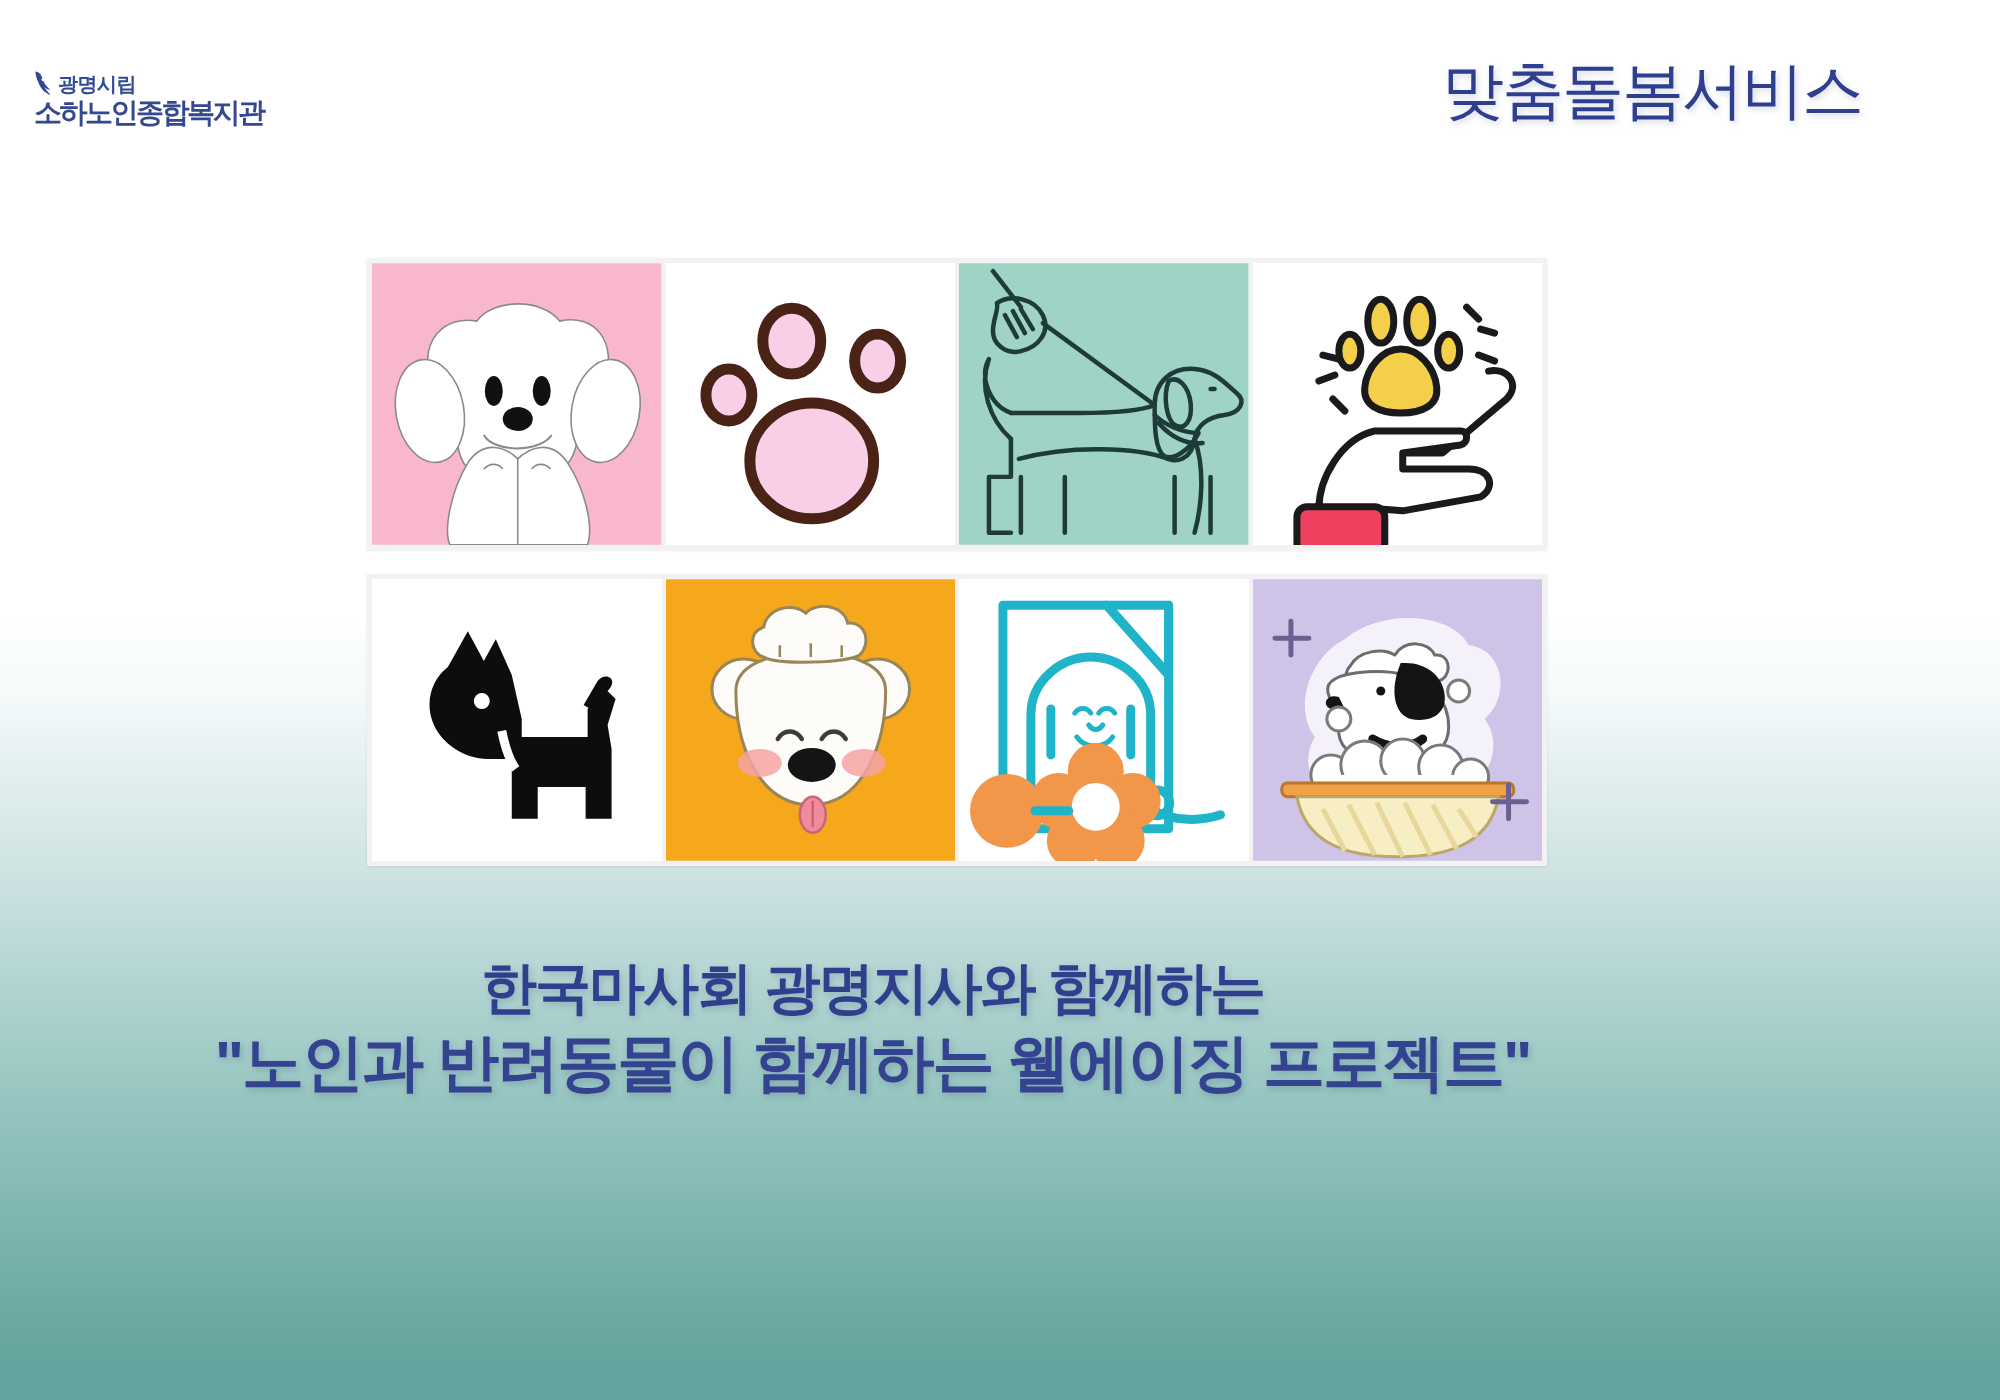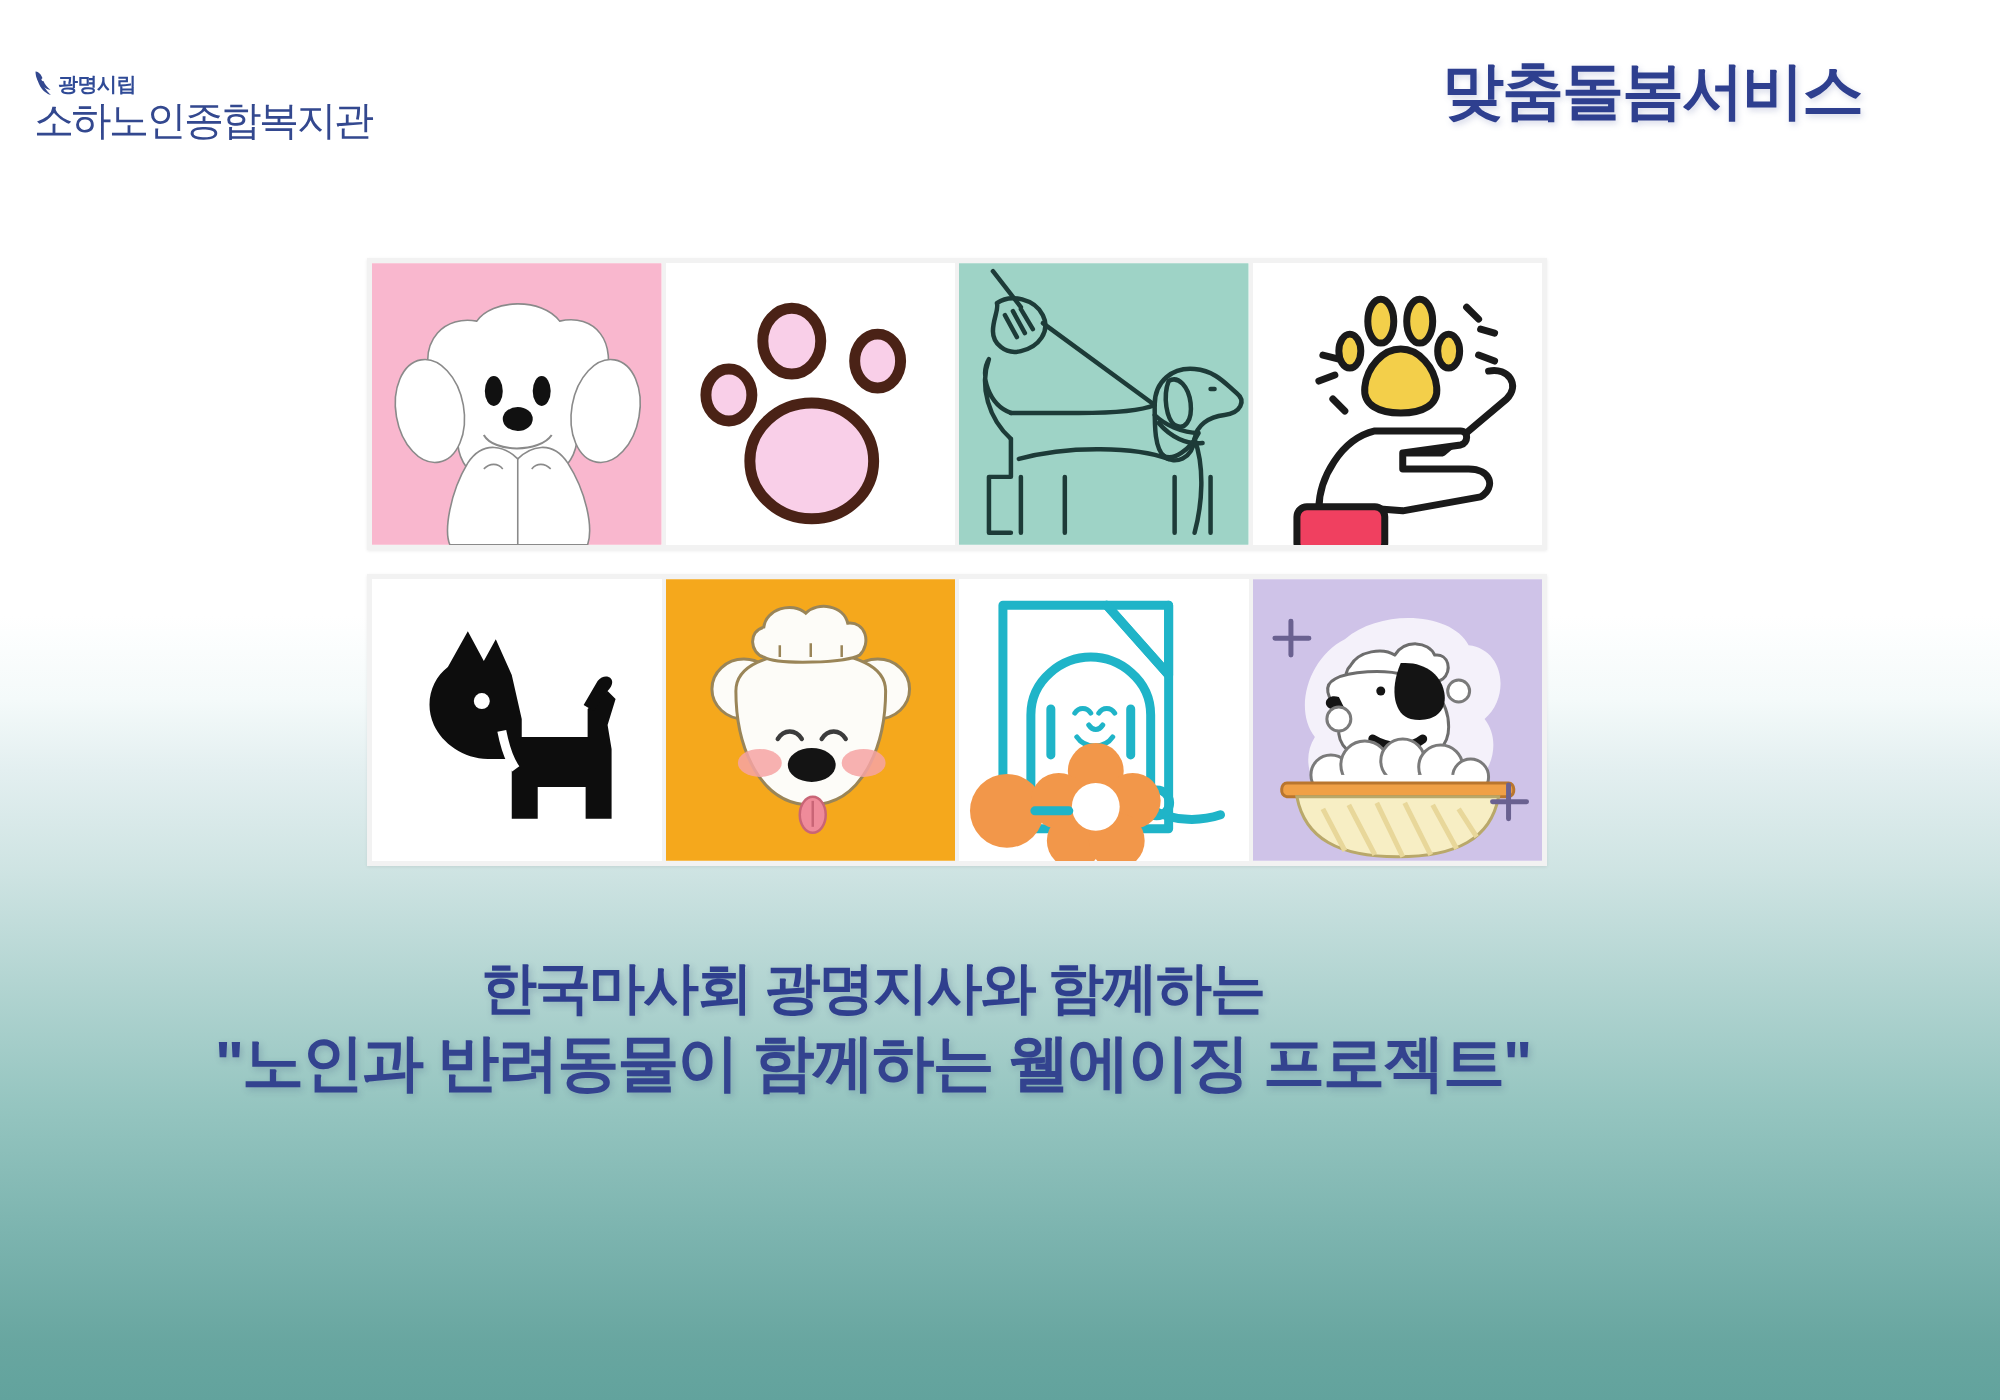--- a/index.html
+++ b/index.html
@@ -30,26 +30,26 @@
   .header { position: absolute; top: 0; left: 0; width: 1900px; height: 190px; }
   .brand { position: absolute; left: 34px; top: 70px; }
   .brand-top { display: flex; align-items: flex-end; gap: 5px; }
   .brand-mark { width: 19px; height: 26px; position: relative; display: block; }
   .brand-mark svg { display:block; }
   .brand-city {
     font-size: 20px; font-weight: bold; color: #2f4a96;
     letter-spacing: -0.5px; line-height: 1; padding-bottom: 2px;
   }
   .brand-name {
-    font-size: 40px; font-weight: normal; color: #33488f;
+    font-size: 28px; font-weight: bold; color: #33488f;
     letter-spacing: -2.5px; line-height: 1.1; margin-top: 2px;
   }
   .service-tag {
     position: absolute; right: 38px; top: 60px;
-    font-size: 62px; font-weight: bold; color: #2e3f8f;
+    font-size: 62px; font-weight: normal; color: #2e3f8f;
     letter-spacing: -2px; line-height: 1;
     text-shadow: 2px 3px 6px rgba(120,130,180,0.30);
   }
 
   
   .grid-wrap { position: absolute; left: 367px; top: 258px; width: 1180px; }
   .grid-row {
     display: flex;
     background: #f2f2f2;
     padding: 5px;

